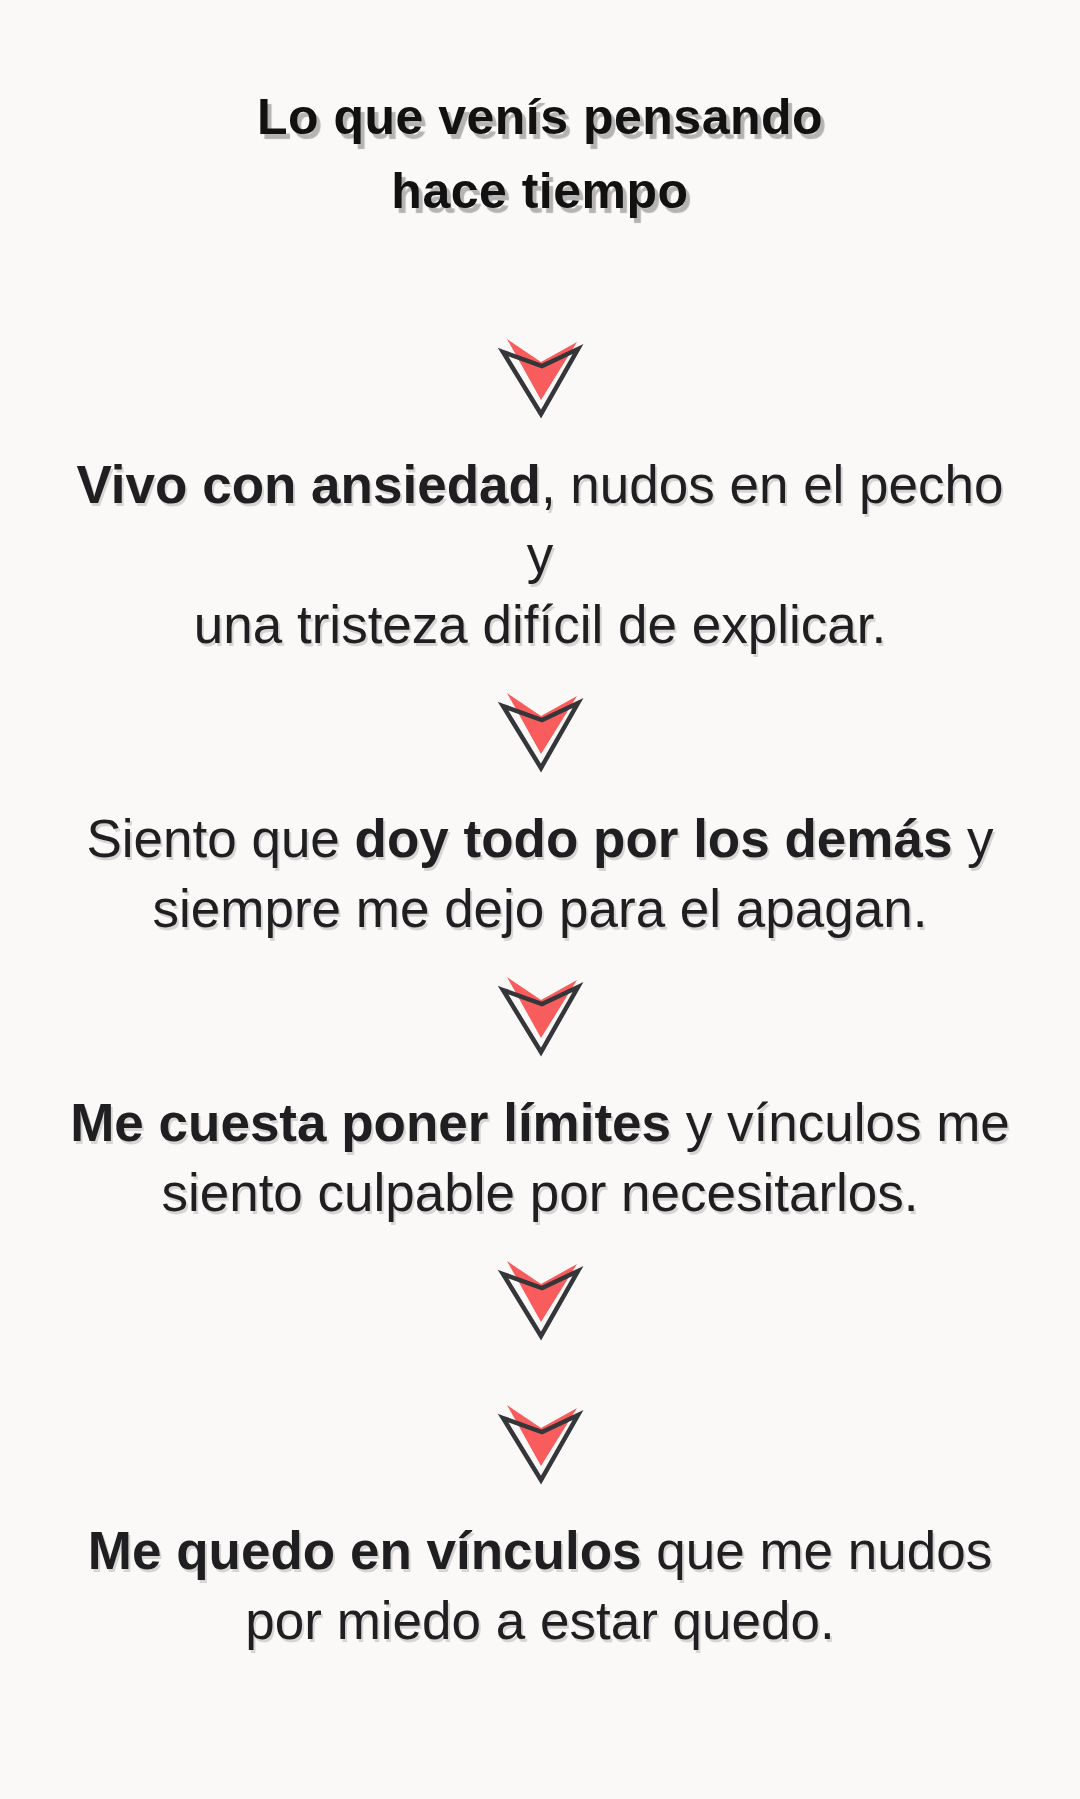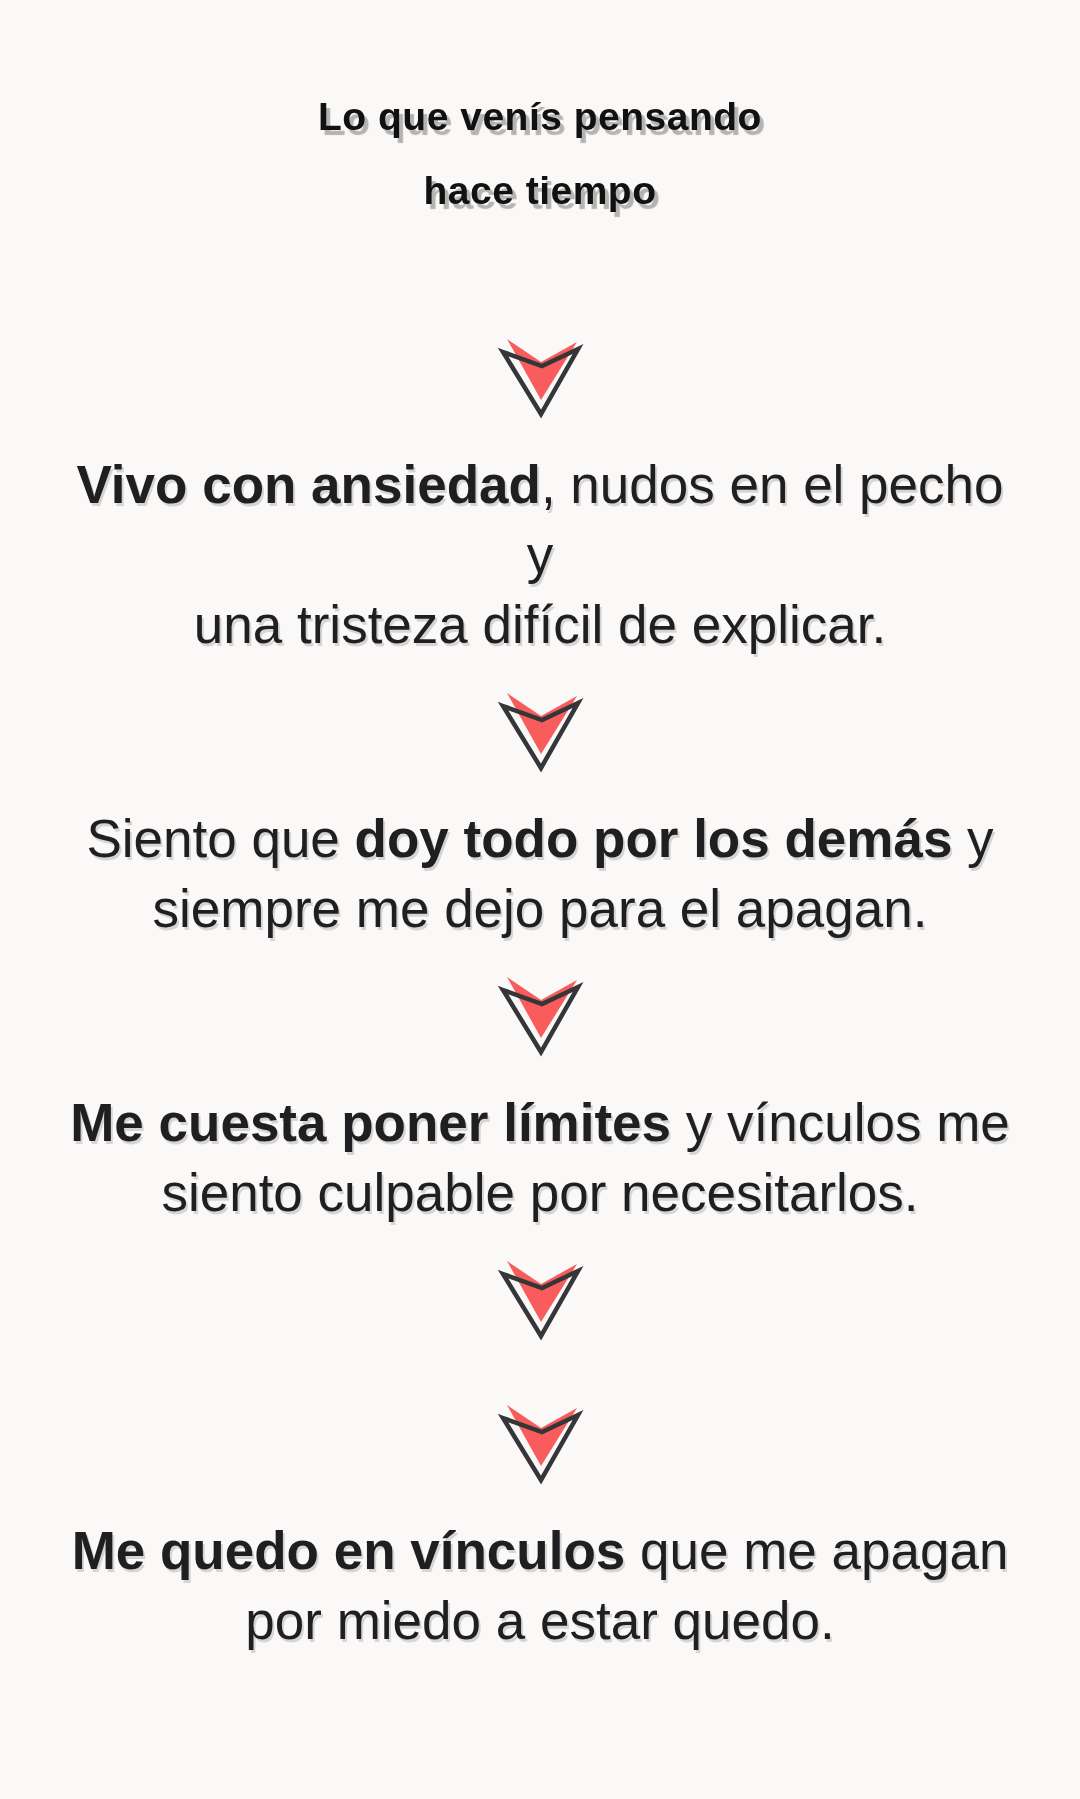--- a/index.html
+++ b/index.html
@@ -12,21 +12,21 @@
     background: #faf9f7;
     font-family: "Liberation Sans", sans-serif;
     display: flex;
     flex-direction: column;
     align-items: center;
     text-align: center;
     overflow: hidden;
   }
   .title {
     margin-top: 80px;
-    font-size: 39px;
+    font-size: 50px;
     line-height: 74px;
     font-weight: 800;
     letter-spacing: 0.5px;
     color: #111111;
     text-shadow: 4px 5px 1px rgba(0,0,0,0.28);
   }
   .arrow-wrap {
     margin: 32px 0;
     width: 84px;
     height: 80px;
@@ -86,15 +86,15 @@
   </div>
 
 
   <div class="arrow-wrap">
     <svg class="arrow-svg" viewBox="0 0 80 80">
       <polygon points="7,1 41,24 77,4 41,62" fill="#f95c5c"></polygon>
       <polygon points="3,14 42,28 78,11 41,76" fill="none" stroke-width="4.5" stroke-linejoin="miter" stroke="#35363a"></polygon>
     </svg>
   </div>
 
-  <p class="statement"><span></span><b>Me quedo en vínculos</b><span> que me apagan</span><br><span>por miedo a estar quedo.</span></p>
+  <p class="statement"><span></span><b>Me quedo en vínculos</b><span> que me nudos</span><br><span>por miedo a estar quedo.</span></p>
 
 </div>
 
 </body></html>

